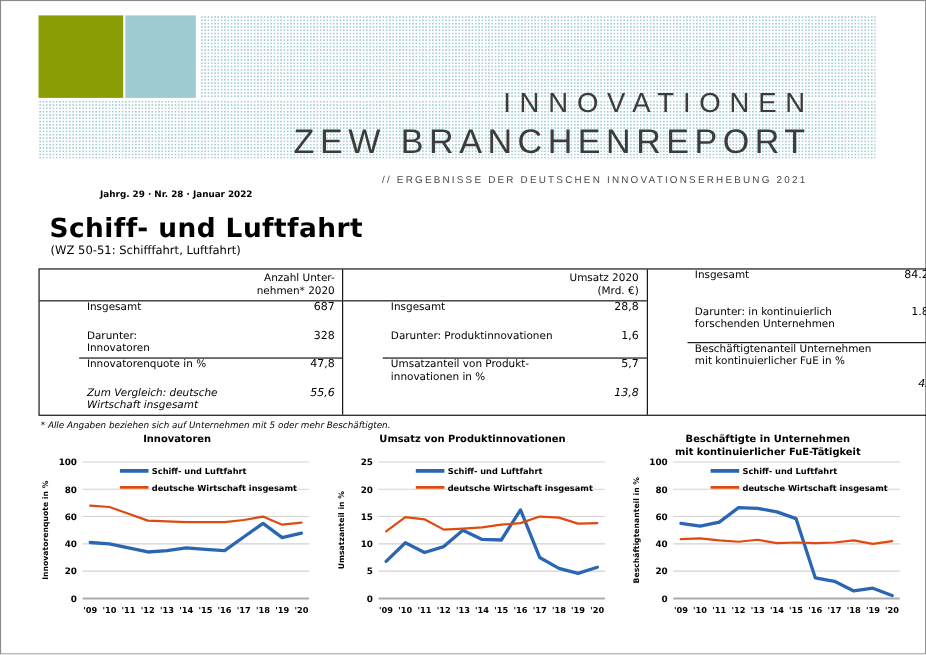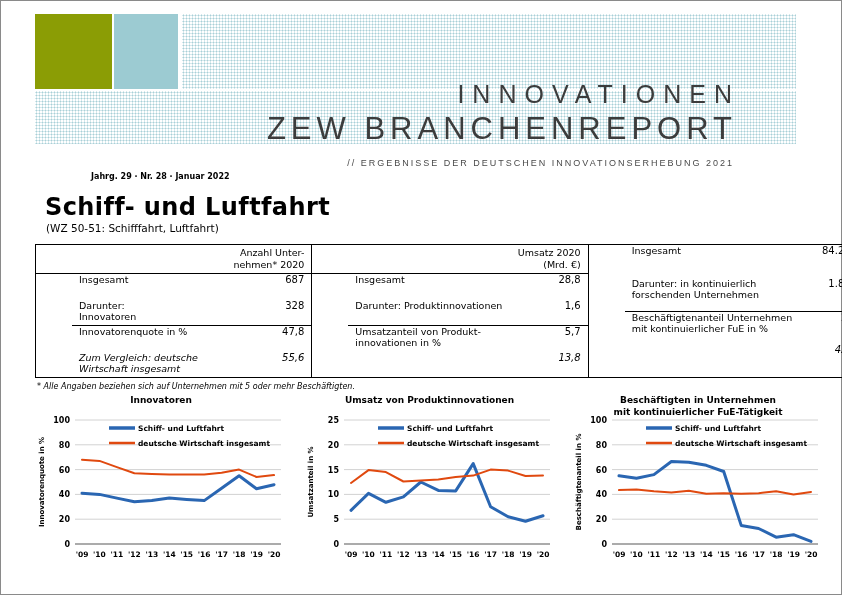--- a/index.html
+++ b/index.html
@@ -244,21 +244,21 @@
           <polyline points="47.0,67.0 64.5,54.1 81.9,56.1 99.4,65.5 116.8,64.5 134.3,63.5 151.7,61.0 169.2,59.6 186.6,53.6 204.1,54.6 221.5,60.0 239.0,59.6" fill="none" stroke="#e0490f" stroke-width="2" stroke-linejoin="round" stroke-linecap="round"></polyline>
           <g>
             <line x1="74" x2="100" y1="12" y2="12" stroke="#2a66b2" stroke-width="3.5"></line>
             <text x="103" y="15" font-size="7.5" font-weight="bold" fill="#000">Schiff- und Luftfahrt</text>
             <line x1="74" x2="100" y1="27" y2="27" stroke="#e0490f" stroke-width="2.5"></line>
             <text x="103" y="30" font-size="7.5" font-weight="bold" fill="#000">deutsche Wirtschaft insgesamt</text>
           </g>
         </svg>
     </div>
     <div class="chart">
-      <div class="chart-title">Beschäftigten in Unternehmen
+      <div class="chart-title">Beschäftigte in Unternehmen
 mit kontinuierlicher FuE-Tätigkeit</div>
       <svg class="plot" viewBox="0 0 252 150">
           <g>
             <line x1="40" x2="246" y1="128" y2="128" stroke="#ababab" stroke-width="1.8"></line>
             <text x="35" y="131" text-anchor="end" font-size="8" font-weight="bold" fill="#000">0</text>
             <line x1="40" x2="246" y1="103.2" y2="103.2" stroke="#d2d2d2" stroke-width="1"></line>
             <text x="35" y="106.2" text-anchor="end" font-size="8" font-weight="bold" fill="#000">20</text>
             <line x1="40" x2="246" y1="78.4" y2="78.4" stroke="#d2d2d2" stroke-width="1"></line>
             <text x="35" y="81.4" text-anchor="end" font-size="8" font-weight="bold" fill="#000">40</text>
             <line x1="40" x2="246" y1="53.60000000000001" y2="53.60000000000001" stroke="#d2d2d2" stroke-width="1"></line>

